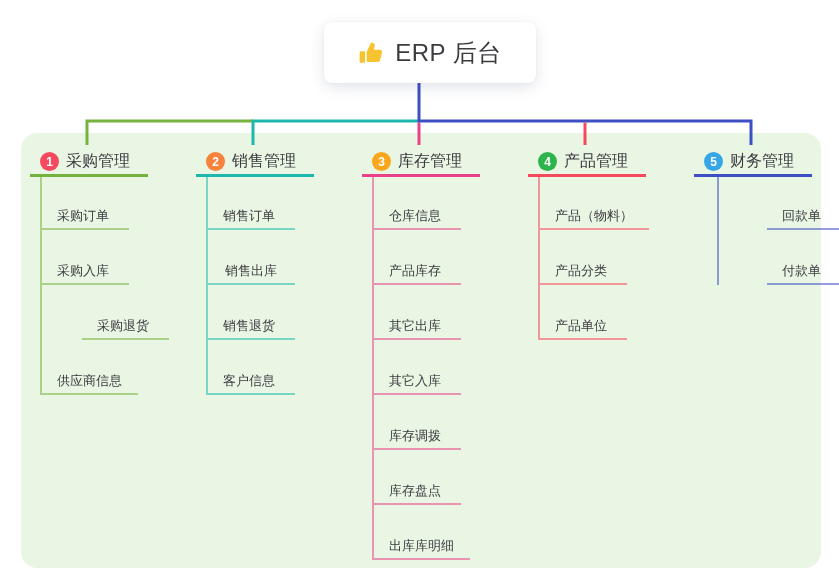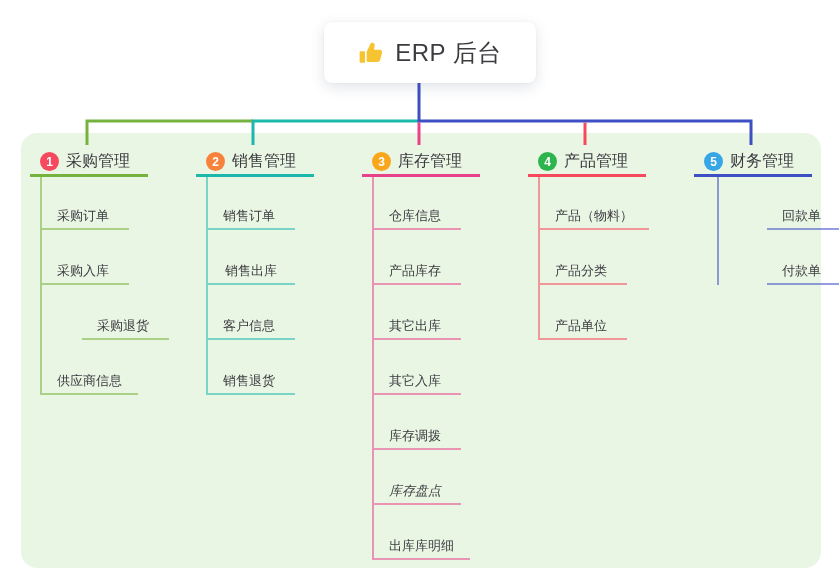--- a/index.html
+++ b/index.html
@@ -148,24 +148,24 @@
         <span>销售管理</span>
       </div>
       <div class="branch-items" style="left: 206px; top: 175px; border-left: 2px solid rgba(28, 184, 171, 0.55);">
         <div class="item" style="border-bottom: 2px solid rgba(28, 184, 171, 0.55);">
           <span>销售订单</span>
         </div>
         <div class="item" style="border-bottom: 2px solid rgba(28, 184, 171, 0.55); justify-content: center;">
           <span>销售出库</span>
         </div>
         <div class="item" style="border-bottom: 2px solid rgba(28, 184, 171, 0.55);">
+          <span>销售退货</span>
+        </div>
+        <div class="item" style="border-bottom: 2px solid rgba(28, 184, 171, 0.55);">
           <span>客户信息</span>
-        </div>
-        <div class="item" style="border-bottom: 2px solid rgba(28, 184, 171, 0.55);">
-          <span>销售退货</span>
         </div>
       </div>
       <div class="branch-title" style="left: 362px; top: 149px; border-bottom: 3px solid rgb(232, 67, 138);">
         <span class="badge" style="background: rgb(249, 166, 26);">3</span>
         <span>库存管理</span>
       </div>
       <div class="branch-items" style="left: 372px; top: 175px; border-left: 2px solid rgba(232, 67, 138, 0.55);">
         <div class="item" style="border-bottom: 2px solid rgba(232, 67, 138, 0.55);">
           <span>仓库信息</span>
         </div>
@@ -174,21 +174,21 @@
         </div>
         <div class="item" style="border-bottom: 2px solid rgba(232, 67, 138, 0.55);">
           <span>其它出库</span>
         </div>
         <div class="item" style="border-bottom: 2px solid rgba(232, 67, 138, 0.55);">
           <span>其它入库</span>
         </div>
         <div class="item" style="border-bottom: 2px solid rgba(232, 67, 138, 0.55);">
           <span>库存调拨</span>
         </div>
-        <div class="item" style="border-bottom: 2px solid rgba(232, 67, 138, 0.55); font-style: italic;">
+        <div class="item" style="border-bottom: 2px solid rgba(232, 67, 138, 0.55);">
           <span>库存盘点</span>
         </div>
         <div class="item" style="border-bottom: 2px solid rgba(232, 67, 138, 0.55);">
           <span>出库库明细</span>
         </div>
       </div>
       <div class="branch-title" style="left: 528px; top: 149px; border-bottom: 3px solid rgb(245, 73, 93);">
         <span class="badge" style="background: rgb(45, 180, 77);">4</span>
         <span>产品管理</span>
       </div>

